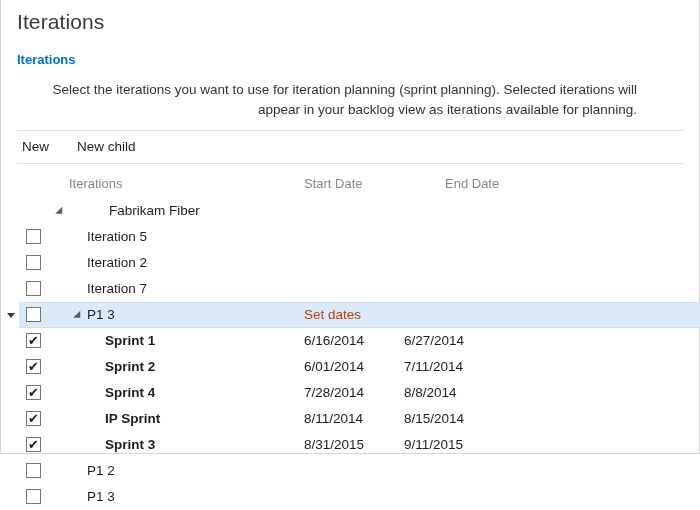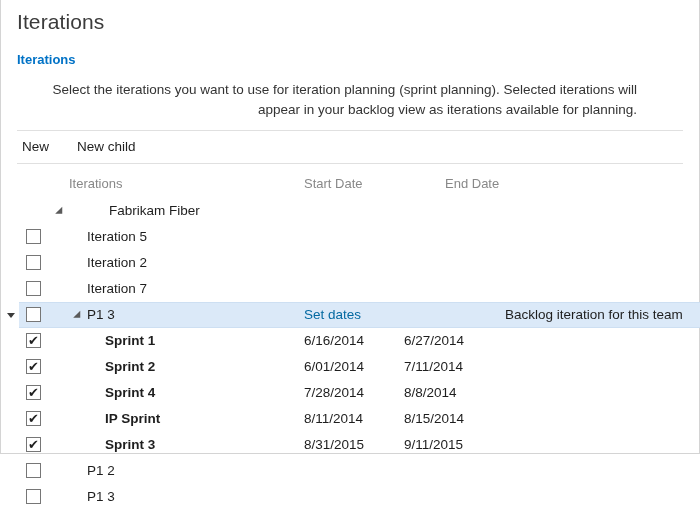--- a/index.html
+++ b/index.html
@@ -201,21 +201,21 @@
     top: 5px;
     white-space: nowrap;
   }
   .cell-note {
     position: absolute;
     left: 504px;
     top: 5px;
     white-space: nowrap;
   }
   .link {
-    color: #0369a1;
+    color: #c2410c;
     cursor: pointer;
   }
 
   
   .lvl0 .cell-name { left: 68px; margin-left: 40px; }
   .lvl0 .node-toggle { left: 58px; }
   .lvl1 .cell-name { left: 86px; }
   .lvl1 .node-toggle { left: 76px; }
   .lvl2 .cell-name { left: 104px; font-weight: bold; }
 </style>
@@ -268,21 +268,20 @@
           <div class="row-highlight"></div>
           <div class="expander">
             <div class="tri-down"></div>
           </div>
           <div class="checkbox"></div>
           <div class="node-toggle">
             <div class="tri-corner"></div>
           </div>
           <div class="cell-name">P1 3</div>
           <div class="cell-start link">Set dates</div>
-          <div class="cell-note">Backlog iteration for this team</div>
         </div>
         <div class="row lvl2">
           <div class="checkbox">
             <span class="mark">✔</span>
           </div>
           <div class="cell-name">Sprint 1</div>
           <div class="cell-start">6/16/2014</div>
           <div class="cell-end">6/27/2014</div>
         </div>
         <div class="row lvl2">

